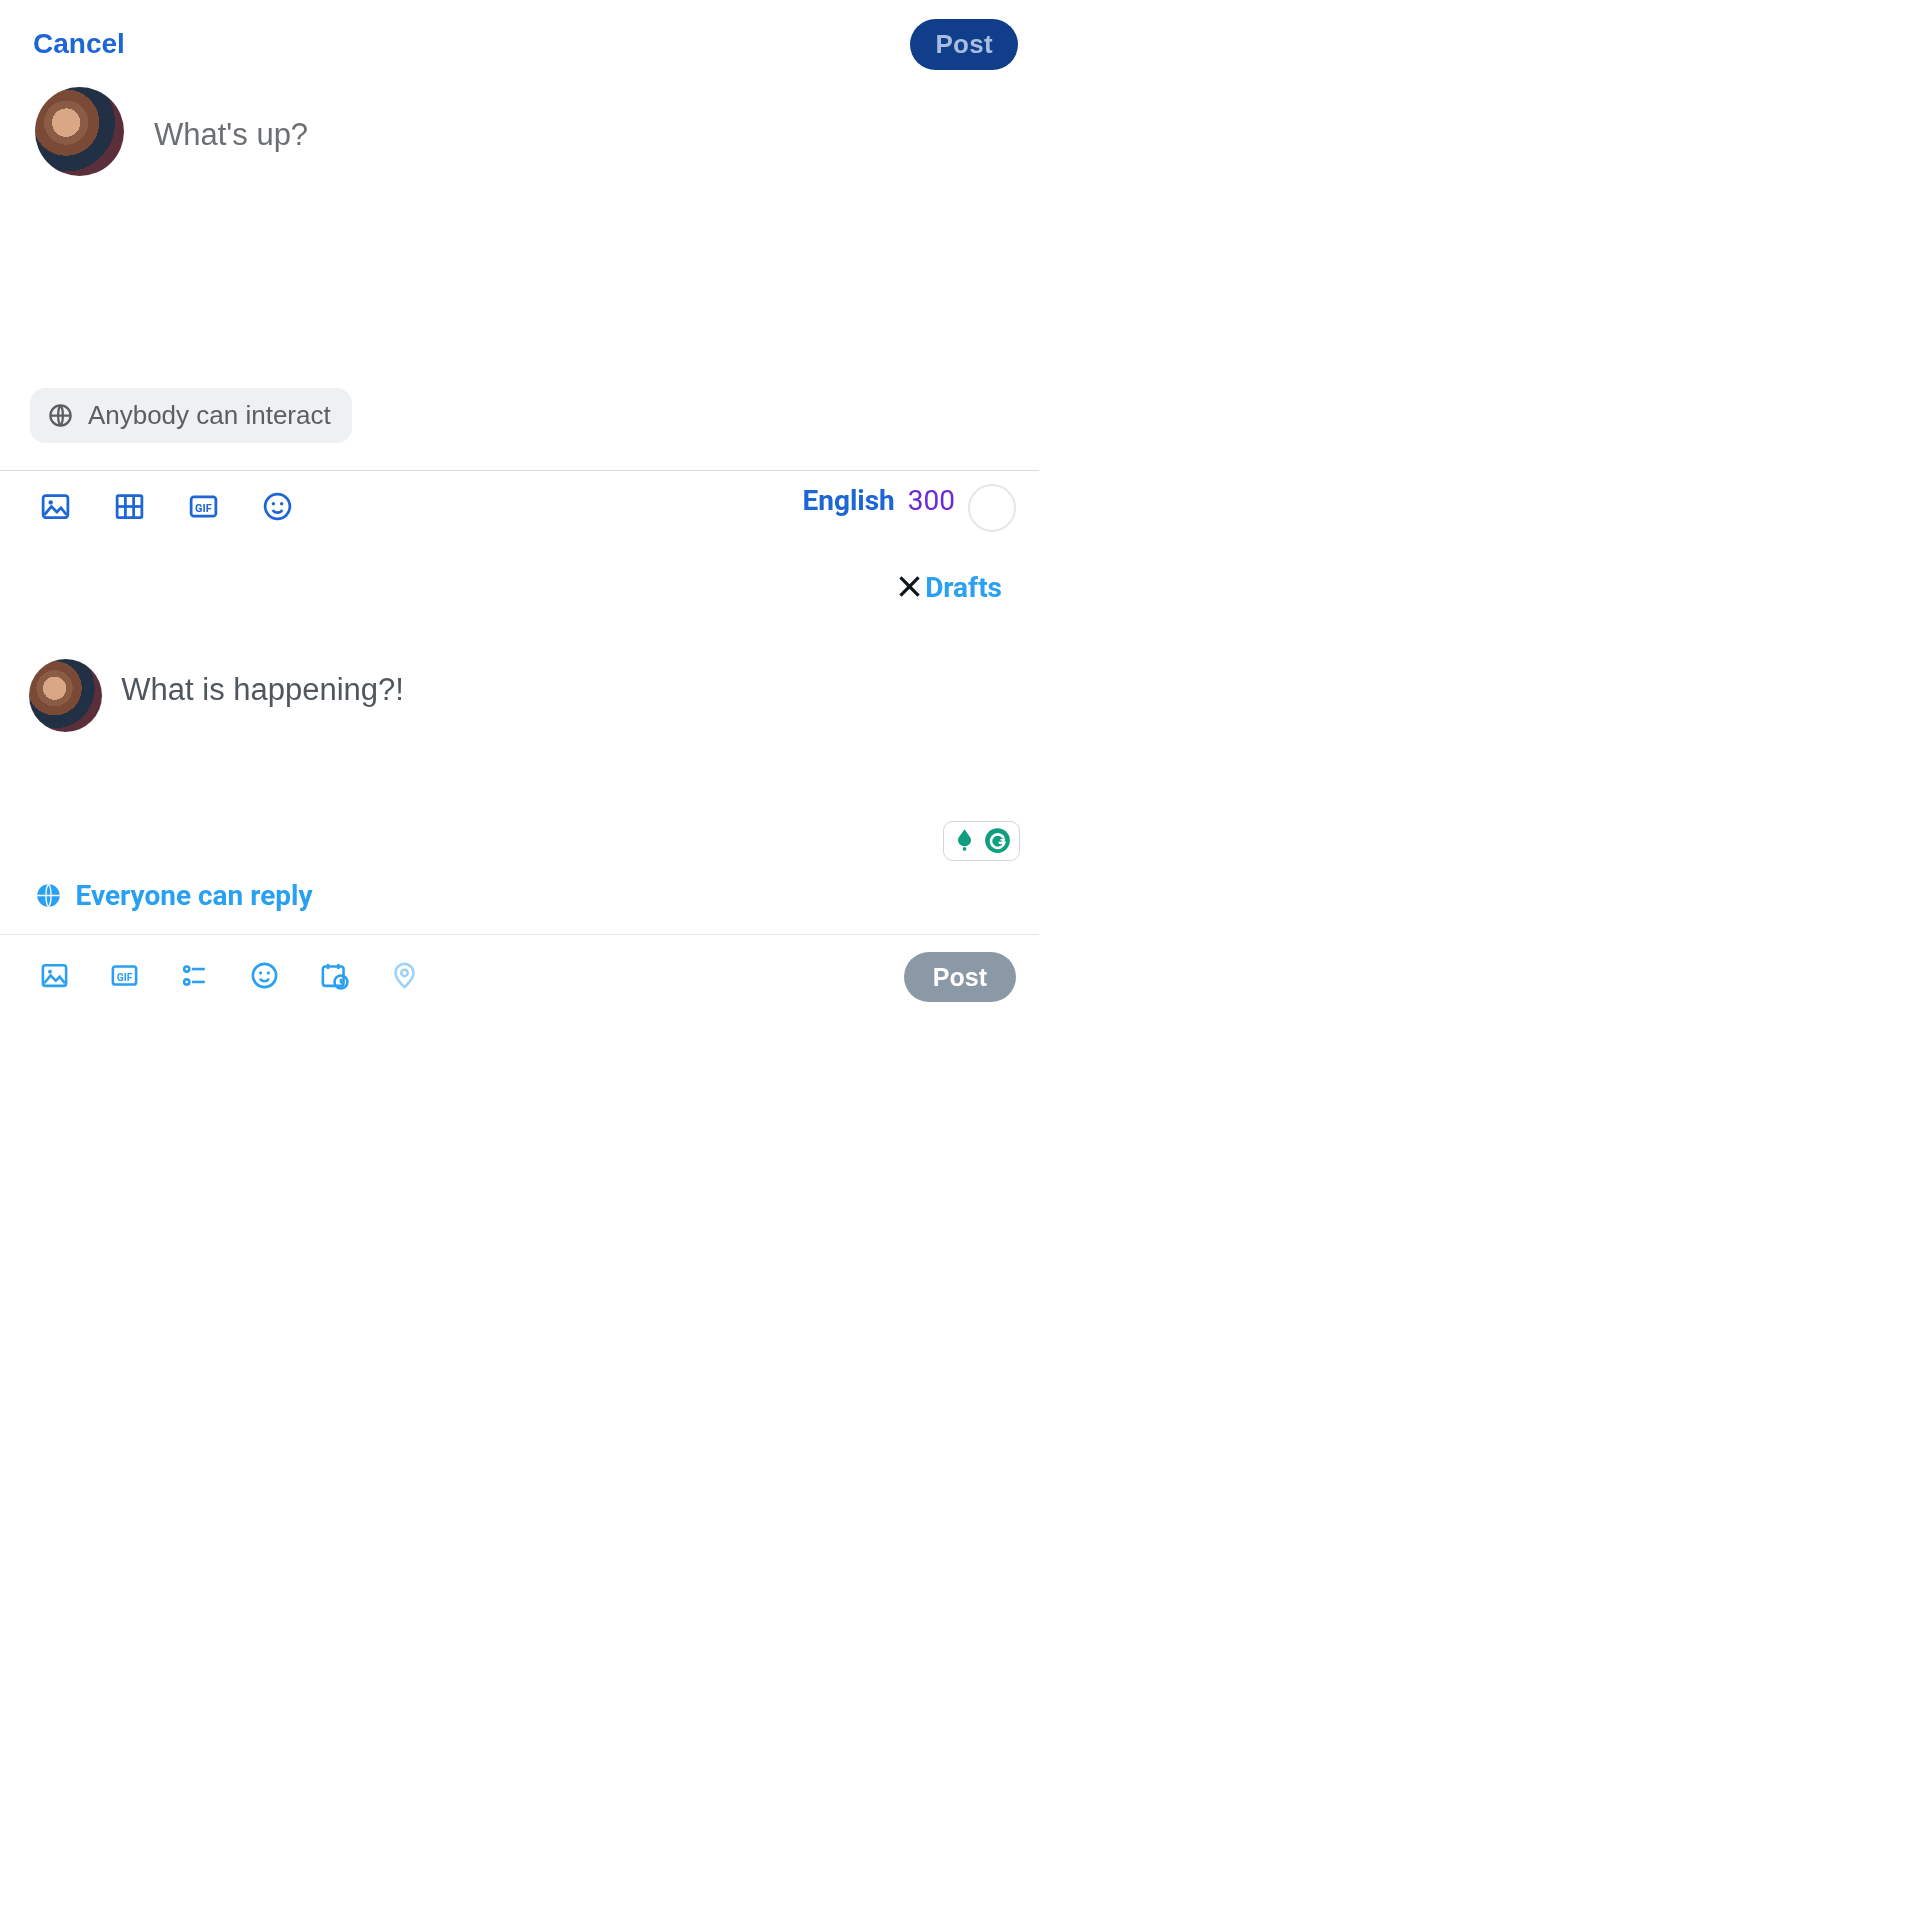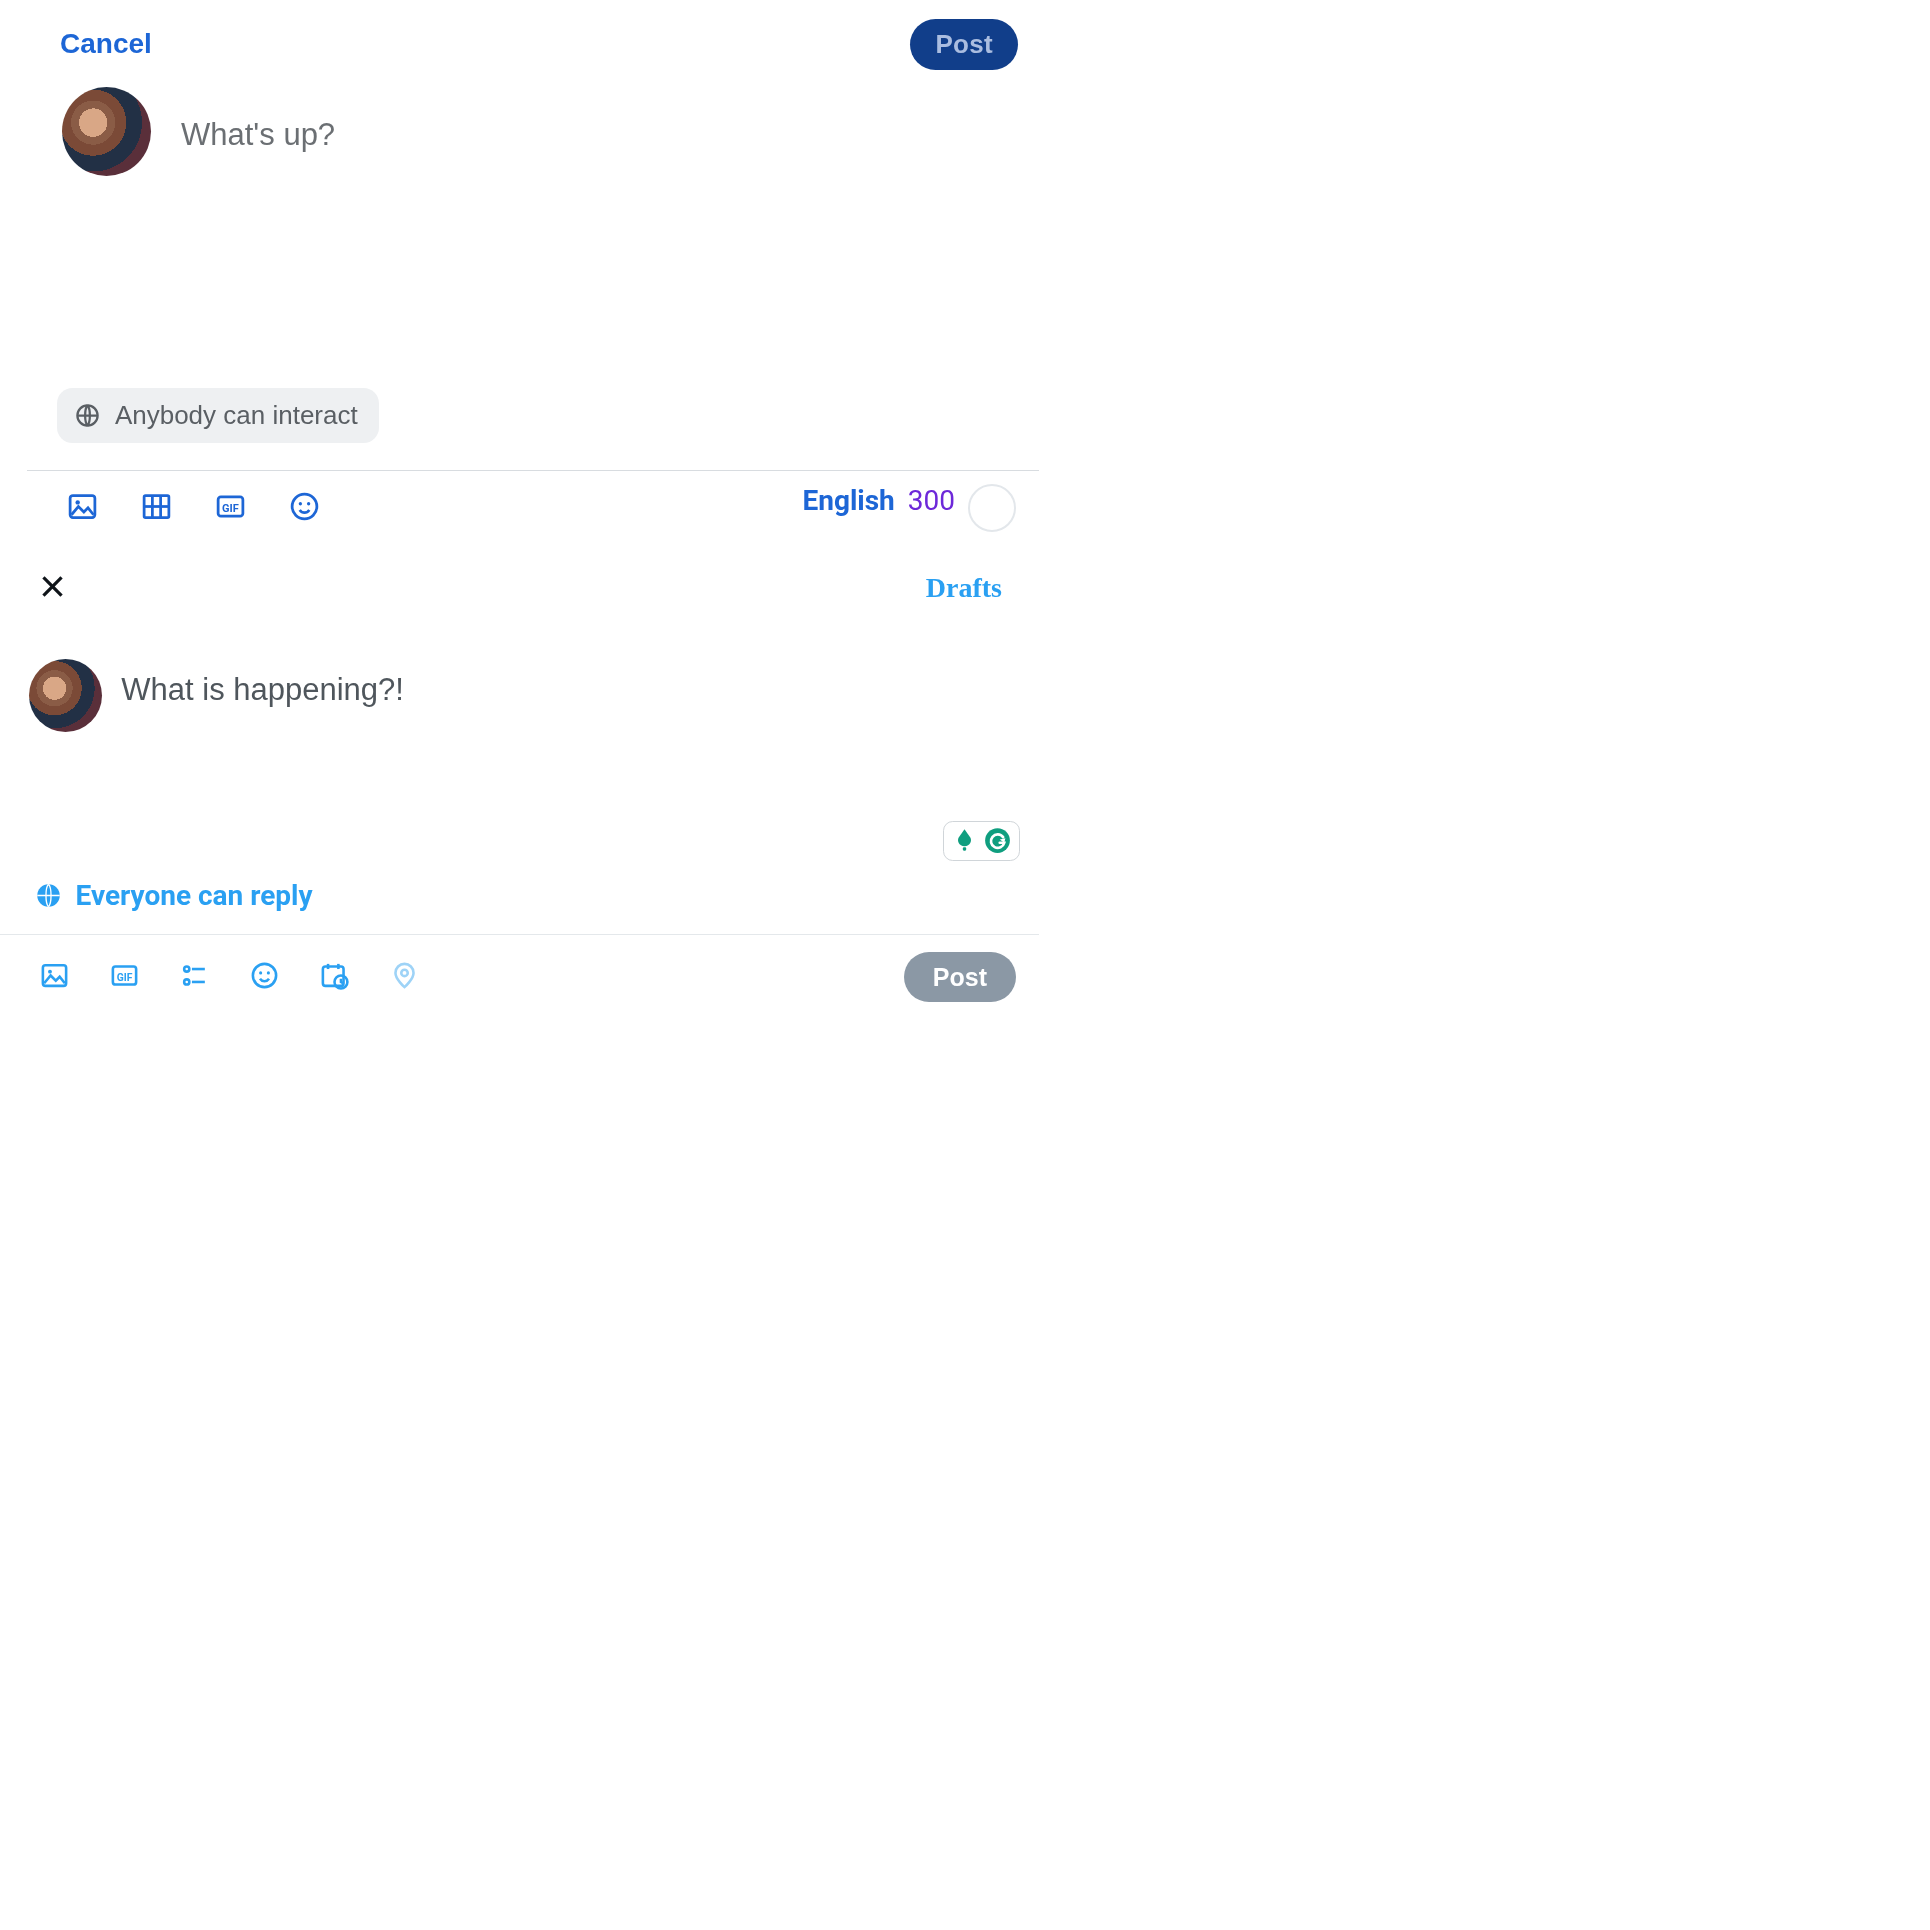--- a/index.html
+++ b/index.html
@@ -5,21 +5,21 @@
   * { box-sizing: border-box; margin: 0; padding: 0; }
   body {
     font-family: -apple-system, BlinkMacSystemFont, "Segoe UI", Roboto, Helvetica, Arial, sans-serif;
     background: #fff;
     width: 1039px;
     height: 1039px;
     overflow: hidden;
   }
 
   
-  .composer-top { position: relative; margin-left: 27px; }
+  .composer-top { position: relative; }
 
   
   .top-header {
     display: flex; justify-content: space-between; align-items: center;
     padding: 19.3px 21px 5.8px 33px;
   }
   .cancel-btn {
     color: #1d66d6; font-size: 28px; font-weight: 600;
     background:none; border:none; cursor:pointer;
   }
@@ -64,23 +64,22 @@
   .lang-link { color:#1d66d6; font-size:28px; font-weight:700; }
   .char-count { color:#6d28d9; font-size:28px; font-weight:400; }
   .progress-ring {
     width:48px; height:48px; border-radius:50%;
     border:2.9px solid #e3e7eb;
   }
 
   
   .lower { padding-top:13.5px; }
   .lower-header {
-    display:flex; justify-content:space-between; align-items:center;
+    display:flex; justify-content:flex-end; align-items:center;
     padding: 7.7px 37px 0 37px;
-    font-family: Liberation Serif, serif;
   }
   .close-x svg { width:31px; height:31px; stroke:#0f1419; stroke-width:2.5; fill:none; }
   .drafts-link { color:#2aa0f2; font-size:28px; font-weight:700; }
 
   .compose-area-2 {
     display:flex; align-items:flex-start; gap:19.3px;
     padding: 54px 33px 0 29px;
   }
   .avatar2 {
     width:73px; height:73px; border-radius:50%;

